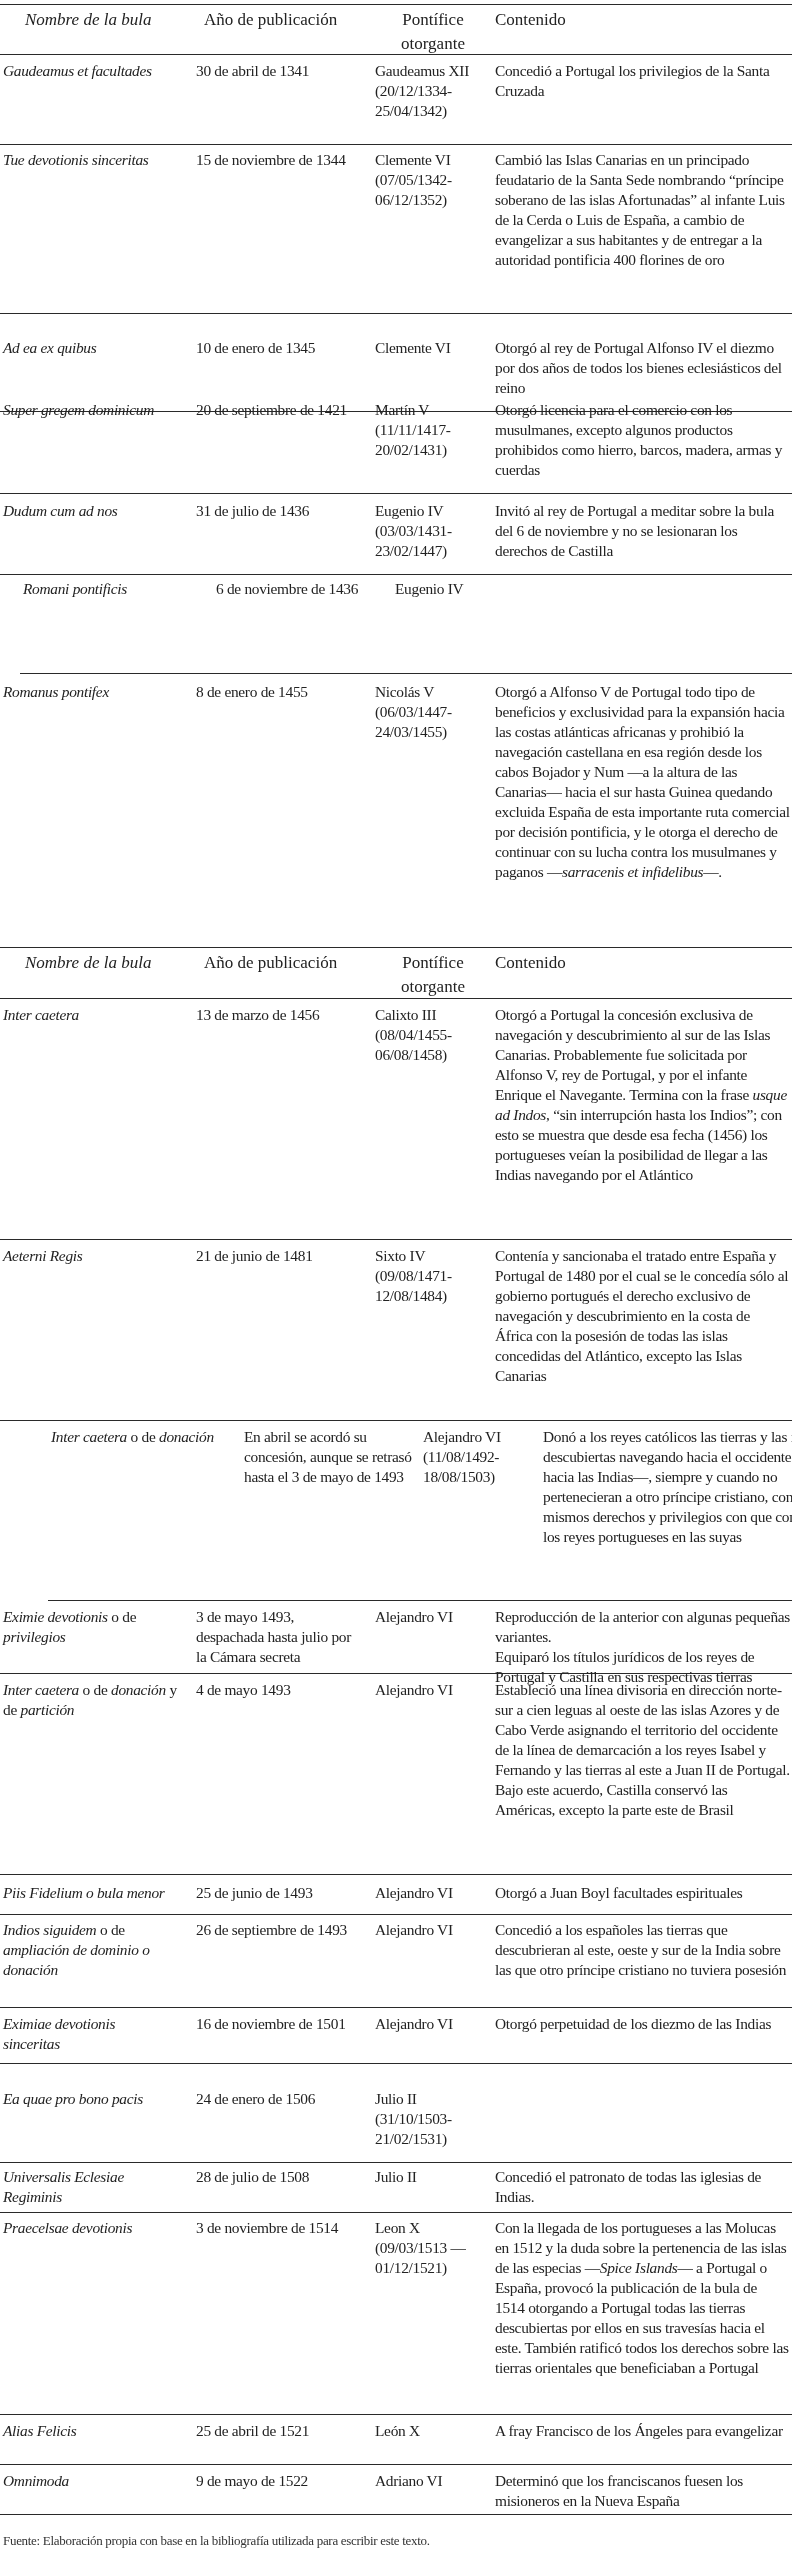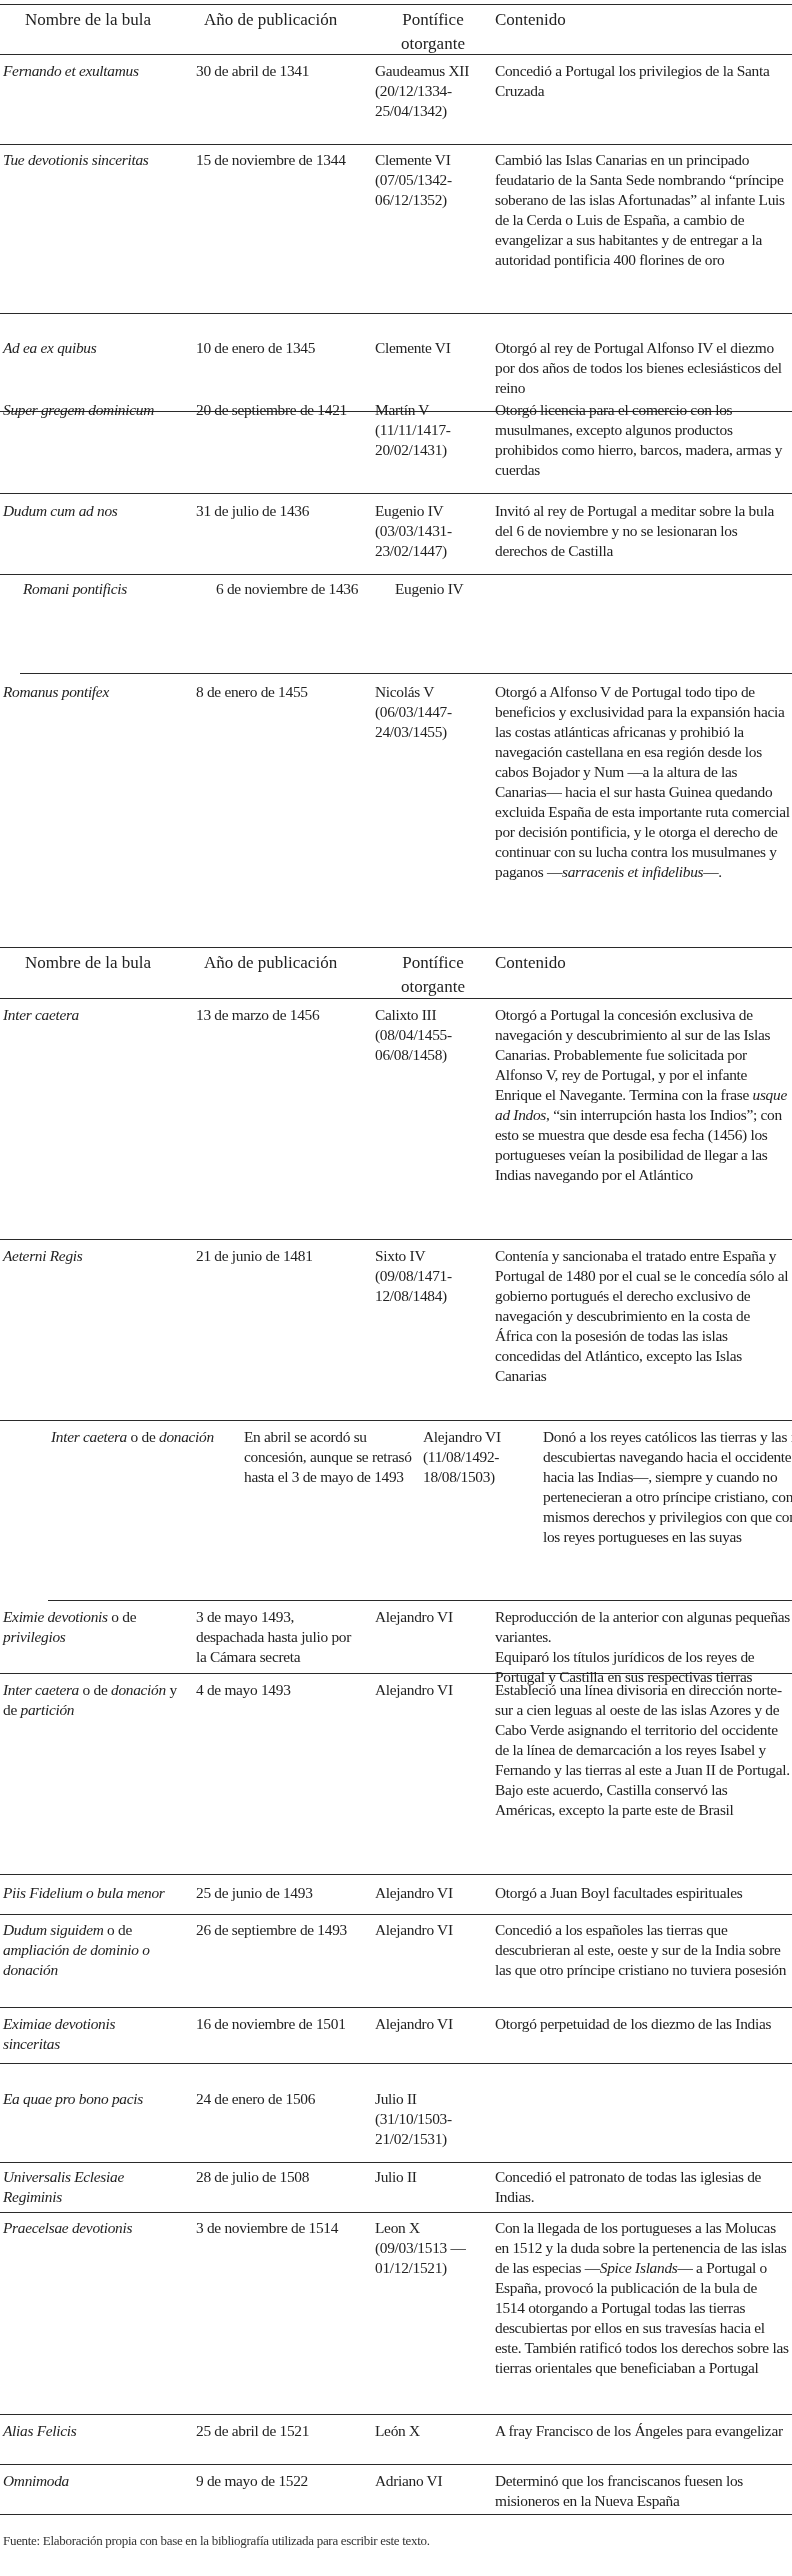--- a/index.html
+++ b/index.html
@@ -6,21 +6,21 @@
   body { width:792px; height:2576px; position:relative; overflow:hidden;
          font-family:"Liberation Serif", "DejaVu Serif", serif; color:#222; }
   .tbl { position:absolute; left:0; width:792px; }
   .row { position:absolute; left:0; width:792px; border-bottom:1.5px solid #2a2a2a; box-sizing:border-box; }
   .cell { position:absolute; top:0; font-size:15.4px; line-height:20px; letter-spacing:-0.3px; }
   .c1 { left:3px; width:179px; }
   .c2 { left:196px; width:169px; }
   .c3 { left:375px; width:109px; }
   .c4 { left:495px; width:295px; }
   .hdr .cell { font-size:17px; line-height:24px; letter-spacing:0; }
-  .hdr .c1 { left:25px; width:159px; }
+  .hdr .c1 { left:25px; width:159px;font-style:italic; }
   .hdr .c2 { left:204px; width:169px; }
   .hdr .c3 { left:388px; width:90px; text-align:center; }
   .hdr .c4 { left:495px; width:295px; text-align:left; }
   .it { font-style:italic; }
   .topline { position:absolute; left:0; top:4px; width:792px; border-top:1.5px solid #2a2a2a; }
   .note { position:absolute; left:3px; top:2533px; font-size:13px; letter-spacing:-0.3px; color:#333; }
 </style>
 </head>
 <body>
 
@@ -31,21 +31,21 @@
   <div class="cell c2" style="top:2px">Año de publicación</div>
   <div class="cell c3" style="top:2px">
     <div>Pontífice</div>
     <div>otorgante</div>
   </div>
   <div class="cell c4" style="top:2px">Contenido</div>
 </div>
 
 <div class="tbl">
   <div class="row" style="top:55px;height:90px;">
-    <div class="cell c1 it" style="top:6px">Fernando et exultamus</div>
+    <div class="cell c1 it" style="top:6px">Gaudeamus et facultades</div>
     <div class="cell c2" style="top:6px">30 de abril de 1341</div>
     <div class="cell c3" style="top:6px">
         <div>Gaudeamus XII</div>
         <div>(20/12/1334-25/04/1342)</div>
       </div>
     <div class="cell c4" style="top:6px">Concedió a Portugal los privilegios de la Santa Cruzada</div>
   </div>
   <div class="row" style="top:144px;height:170px;">
     <div class="cell c1 it" style="top:6px">Tue devotionis sinceritas</div>
     <div class="cell c2" style="top:6px">15 de noviembre de 1344</div>
@@ -158,21 +158,21 @@
   </div>
   <div class="row" style="top:1875px;height:40px;">
     <div class="cell c1 it" style="top:8px">Piis Fidelium o bula menor</div>
     <div class="cell c2" style="top:8px">25 de junio de 1493</div>
     <div class="cell c3" style="top:8px">
         <div>Alejandro VI</div>
       </div>
     <div class="cell c4" style="top:8px">Otorgó a Juan Boyl facultades espirituales</div>
   </div>
   <div class="row" style="top:1914px;height:94px;">
-    <div class="cell c1" style="top:6px;width:159px"><span class="it">Dudum siguidem</span><span> o de </span><span class="it">ampliación de dominio o donación</span></div>
+    <div class="cell c1" style="top:6px;width:159px"><span class="it">Indios siguidem</span><span> o de </span><span class="it">ampliación de dominio o donación</span></div>
     <div class="cell c2" style="top:6px">26 de septiembre de 1493</div>
     <div class="cell c3" style="top:6px">
         <div>Alejandro VI</div>
       </div>
     <div class="cell c4" style="top:6px">Concedió a los españoles las tierras que descubrieran al este, oeste y sur de la India sobre las que otro príncipe cristiano no tuviera posesión</div>
   </div>
   <div class="row" style="top:2008px;height:56px;">
     <div class="cell c1 it" style="top:6px;width:129px">Eximiae devotionis sinceritas</div>
     <div class="cell c2" style="top:6px">16 de noviembre de 1501</div>
     <div class="cell c3" style="top:6px">

